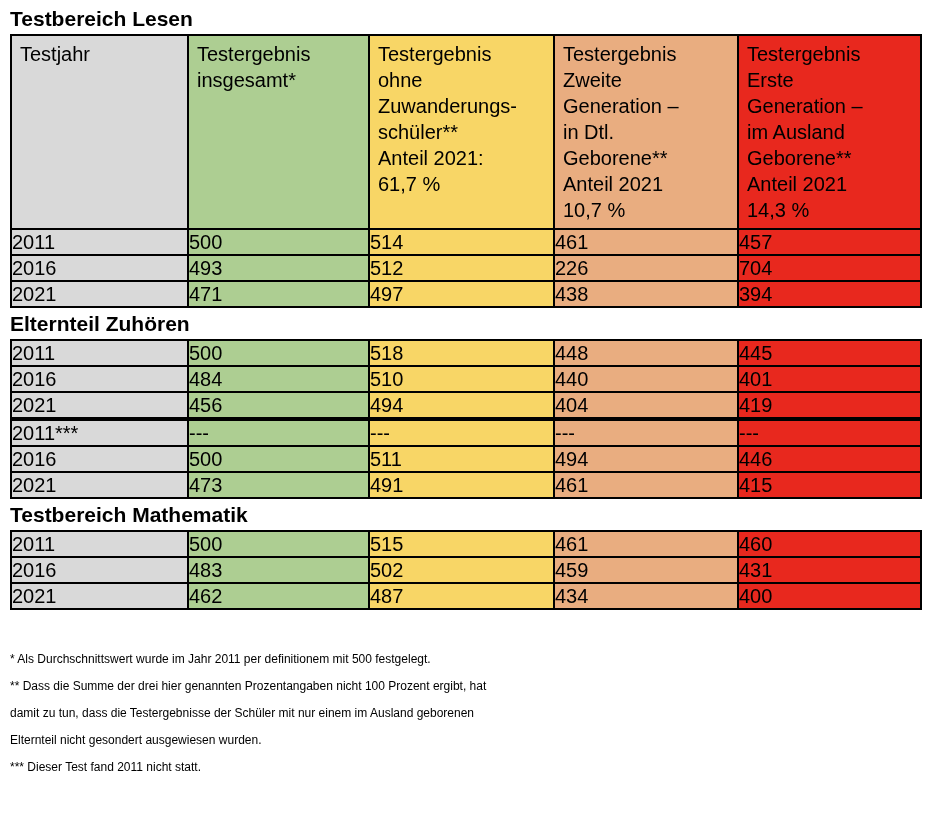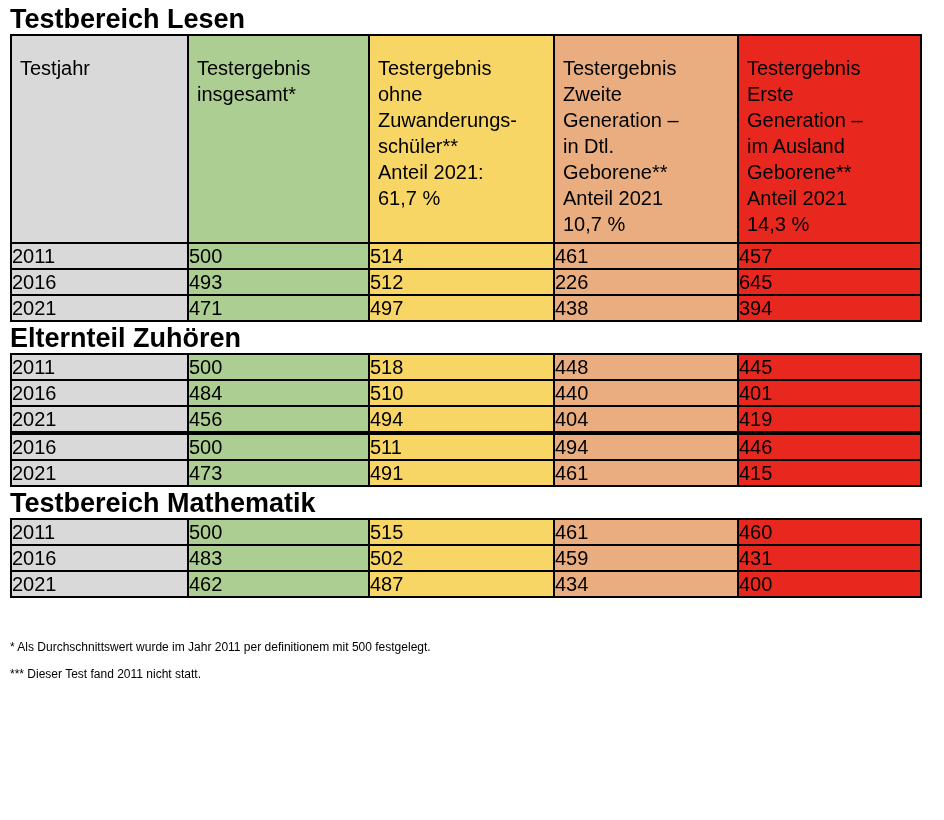--- a/index.html
+++ b/index.html
@@ -5,21 +5,21 @@
   html, body { margin: 0; padding: 0; background: #ffffff; }
   body {
     width: 944px; height: 820px;
     font-family: "Liberation Sans", "DejaVu Sans", sans-serif;
     color: #000;
     -webkit-font-smoothing: antialiased;
   }
   .page { padding: 7px 10px 0 10px; }
 
   .section-title {
-    font-size: 27px;
+    font-size: 21px;
     font-weight: bold;
     line-height: 24px;
     margin: 4px 0 3px 0;
   }
   .section-title:first-child { margin-top: 0; }
 
   table.grid {
     border-collapse: collapse;
     table-layout: fixed;
     width: 912px;
@@ -29,21 +29,21 @@
 
   table.grid th, table.grid td {
     border: 2px solid #000;
     font-size: 20px;
     overflow: hidden;
   }
   table.grid th {
     font-weight: normal;
     text-align: left;
     vertical-align: top;
-    padding: 19px 4px 5px 8px;
+    padding: 5px 4px 5px 8px;
     line-height: 26px;
     white-space: pre-line;
   }
   table.grid td { height: 24px; padding: 0; vertical-align: middle; }
   td.year { text-align: left; padding-left: 10px; }
   td.val  { text-align: left; }
 
   .bg-gray   { background: var(--gray); }
   .bg-green  { background: var(--green); }
   .bg-yellow { background: var(--yellow); }
@@ -103,21 +103,21 @@
       <td class="val bg-green">500</td>
       <td class="val bg-yellow">514</td>
       <td class="val bg-salmon">461</td>
       <td class="val bg-red">457</td>
     </tr>
     <tr>
       <td class="year bg-gray">2016</td>
       <td class="val bg-green">493</td>
       <td class="val bg-yellow">512</td>
       <td class="val bg-salmon">226</td>
-      <td class="val bg-red">645</td>
+      <td class="val bg-red">704</td>
     </tr>
     <tr>
       <td class="year bg-gray">2021</td>
       <td class="val bg-green">471</td>
       <td class="val bg-yellow">497</td>
       <td class="val bg-salmon">438</td>
       <td class="val bg-red">394</td>
     </tr>
   </tbody>
     </table>
@@ -158,20 +158,27 @@
 
   <table class="grid">
     <colgroup>
         <col class="w0">
         <col class="w1">
         <col class="w2">
         <col class="w3">
         <col class="w4">
       </colgroup>
     <tbody>
+        <tr>
+      <td class="year bg-gray">2011***</td>
+      <td class="val bg-green">---</td>
+      <td class="val bg-yellow">---</td>
+      <td class="val bg-salmon">---</td>
+      <td class="val bg-red">---</td>
+    </tr>
     <tr>
       <td class="year bg-gray">2016</td>
       <td class="val bg-green">500</td>
       <td class="val bg-yellow">511</td>
       <td class="val bg-salmon">494</td>
       <td class="val bg-red">446</td>
     </tr>
     <tr>
       <td class="year bg-gray">2021</td>
       <td class="val bg-green">473</td>
@@ -211,16 +218,19 @@
       <td class="val bg-green">462</td>
       <td class="val bg-yellow">487</td>
       <td class="val bg-salmon">434</td>
       <td class="val bg-red">400</td>
     </tr>
   </tbody>
     </table>
 
   <div class="footnotes">
     <p>* Als Durchschnittswert wurde im Jahr 2011 per definitionem mit 500 festgelegt.</p>
+    <p>** Dass die Summe der drei hier genannten Prozentangaben nicht 100 Prozent ergibt, hat
+damit zu tun, dass die Testergebnisse der Schüler mit nur einem im Ausland geborenen
+Elternteil nicht gesondert ausgewiesen wurden.</p>
     <p>*** Dieser Test fand 2011 nicht statt.</p>
   </div>
 
 </div>
 
 </body></html>

